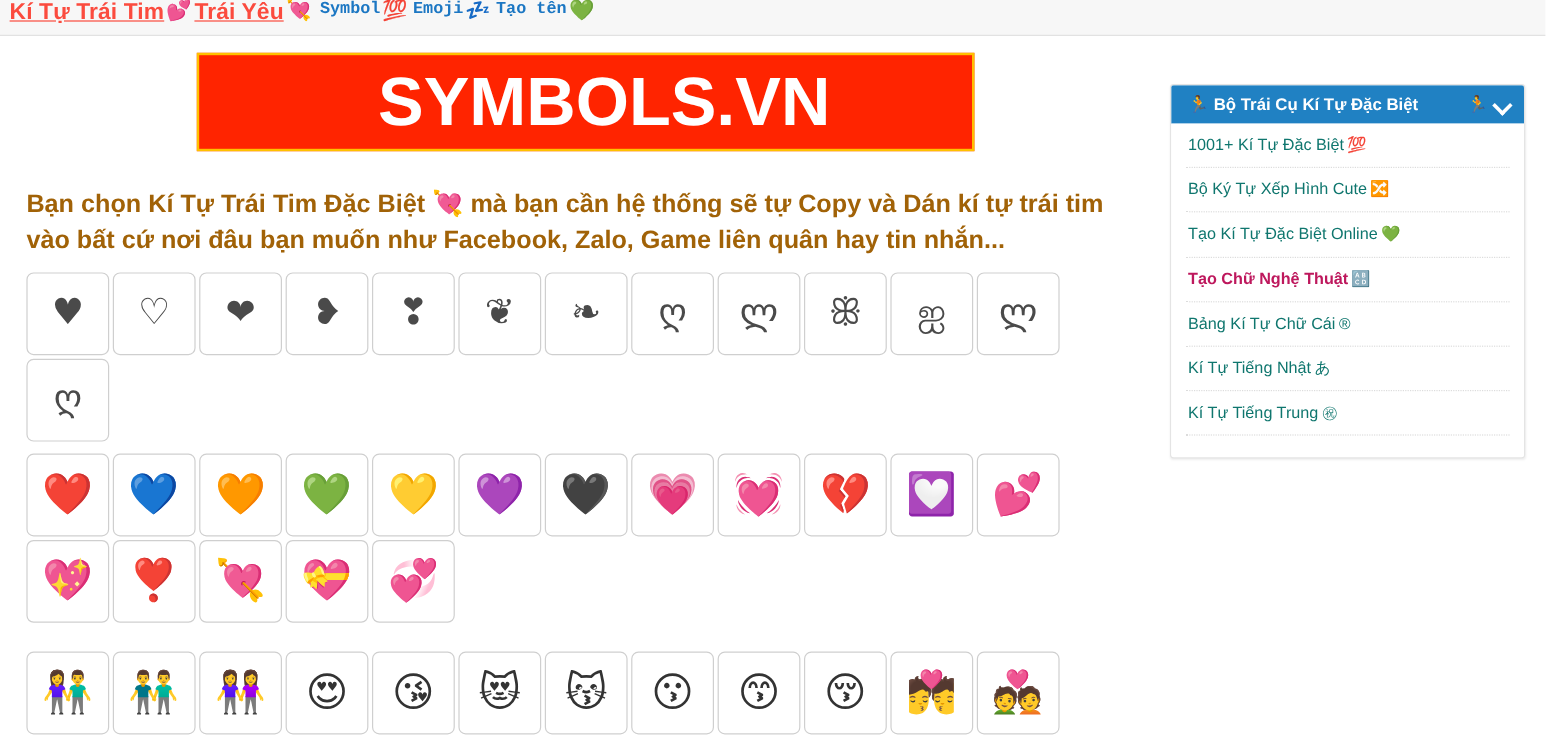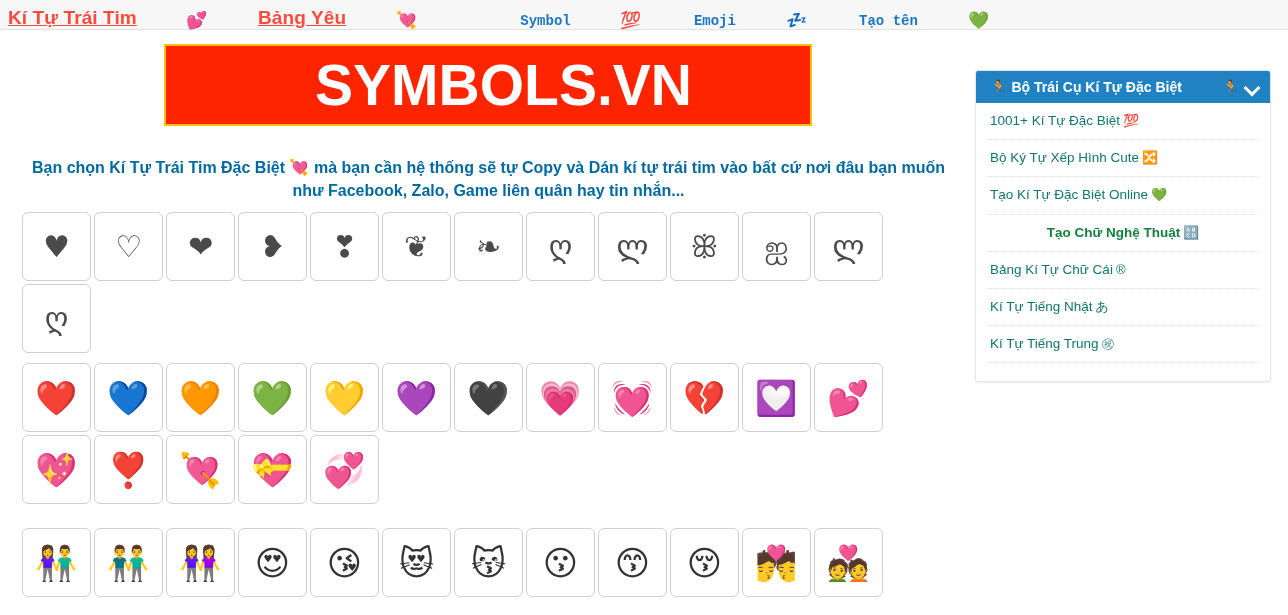--- a/index.html
+++ b/index.html
@@ -16,25 +16,24 @@
     color: #333;
     position: relative;
   }
 
   
   .topbar {
     height: 30px;
     background: #f7f7f7;
     border-bottom: 1px solid #e2e2e2;
     display: flex;
-    align-items: flex-end;
+    align-items: flex-start;
     padding: 0 0 0 8px;
     box-sizing: border-box;
     white-space: nowrap;
-    gap: 48px;
   }
   .topbar .brand {
     color: #fb4b3e;
     font-size: 19px;
     font-weight: 700;
     letter-spacing: .1px;
   }
   .topbar .em {
     font-size: 17px;
     margin: 0 2px;
@@ -85,26 +84,25 @@
     font-weight: 700;
     font-family: "Liberation Sans", "DejaVu Sans", sans-serif;
     letter-spacing: 0px;
     line-height: 1;
     margin-left: 32px;
   }
 
   
   .intro {
     margin: 30px 20px 0 22px;
-    font-size: 16px;
+    font-size: 21px;
     font-weight: 700;
     line-height: 1.45;
-    color: #0369a1;
+    color: #a16207;
     max-width: 940px;
-    text-align: center;
   }
   .intro .em { font-weight: 400; }
 
   
   .grid {
     display: flex;
     flex-wrap: wrap;
     gap: 3px;
     margin: 10px 0 0 22px;
     width: 890px;
@@ -196,31 +194,31 @@
   .menu li:last-child { border-bottom: none; }
   .menu a {
     display: block;
     color: #0f766e;
     font-size: 13.5px;
     text-decoration: none;
     padding: 10px 2px 10px 2px;
     line-height: 1.2;
     white-space: nowrap;
   }
-  .menu a.bold { font-weight: 700; color: #15803d; text-align: center; }
+  .menu a.bold { font-weight: 700; color: #be185d; }
   .menu .ico { font-size: 13px; margin-left: 3px; }
   .menu li.blank a { padding: 9px 2px; }
 </style>
 </head>
 <body>
 
 <div class="topbar">
   <a href="#" class="brand"><span>Kí Tự Trái Tim</span></a>
   <span class="em">💕</span>
-  <a href="#" class="brand"><span>Bảng Yêu</span></a>
+  <a href="#" class="brand"><span>Trái Yêu</span></a>
   <span class="em">💘</span>
   <span class="sep"></span>
 
   <a href="#" class="navlink">Symbol</a>
   <span class="em">💯</span>
   <a href="#" class="navlink">Emoji</a>
   <span class="em">💤</span>
   <a href="#" class="navlink">Tạo tên</a>
   <span class="em">💚</span>
 </div>

